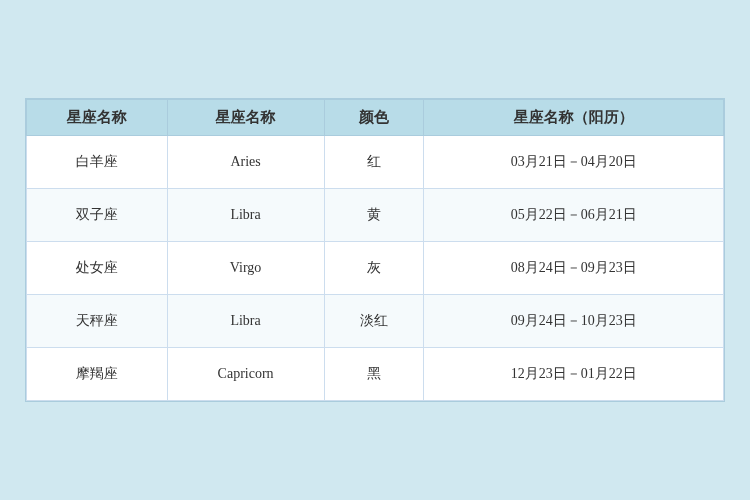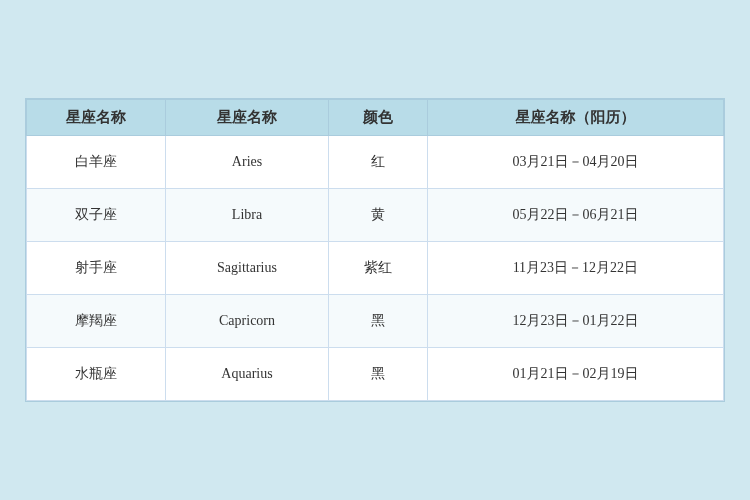--- a/index.html
+++ b/index.html
@@ -72,32 +72,32 @@
           <td>红</td>
           <td>03月21日－04月20日</td>
         </tr>
         <tr>
           <td>双子座</td>
           <td>Libra</td>
           <td>黄</td>
           <td>05月22日－06月21日</td>
         </tr>
         <tr>
-          <td>射手座</td>
-          <td>Sagittarius</td>
-          <td>紫红</td>
-          <td>11月23日－12月22日</td>
+          <td>处女座</td>
+          <td>Virgo</td>
+          <td>灰</td>
+          <td>08月24日－09月23日</td>
+        </tr>
+        <tr>
+          <td>天秤座</td>
+          <td>Libra</td>
+          <td>淡红</td>
+          <td>09月24日－10月23日</td>
         </tr>
         <tr>
           <td>摩羯座</td>
           <td>Capricorn</td>
           <td>黑</td>
           <td>12月23日－01月22日</td>
         </tr>
-        <tr>
-          <td>水瓶座</td>
-          <td>Aquarius</td>
-          <td>黑</td>
-          <td>01月21日－02月19日</td>
-        </tr>
       </tbody>
   </table>
 </div>
 
 </body></html>

